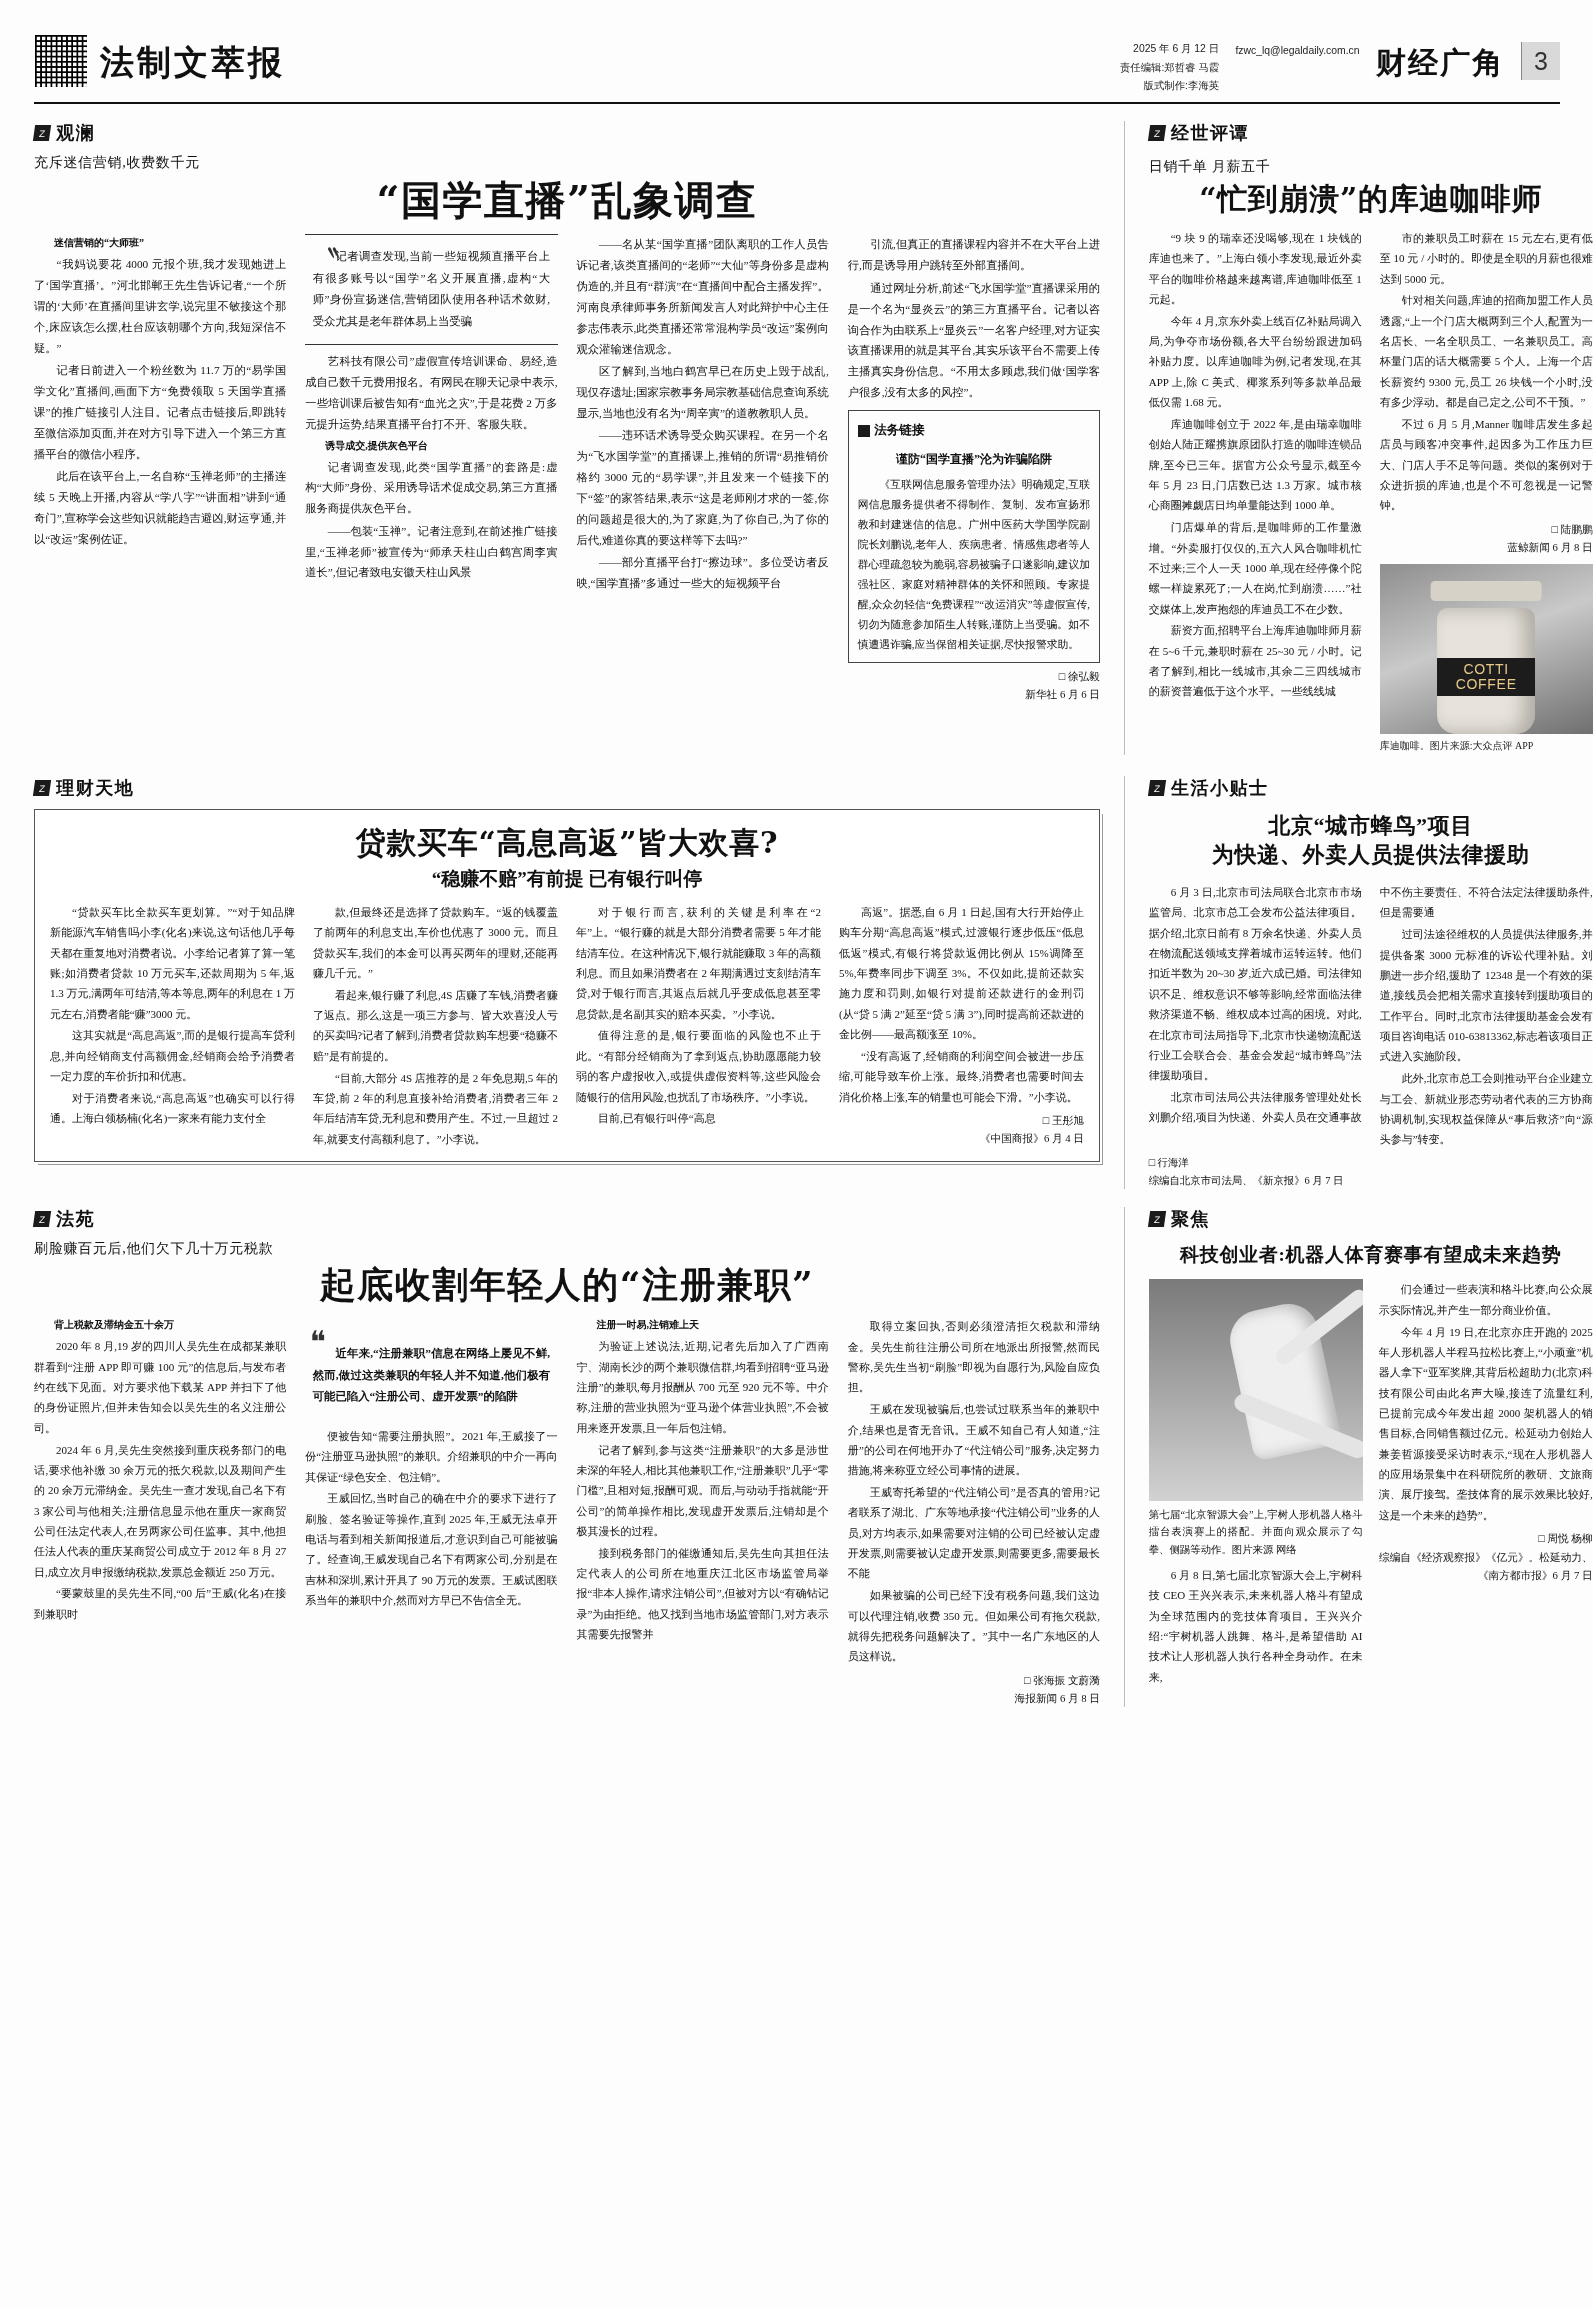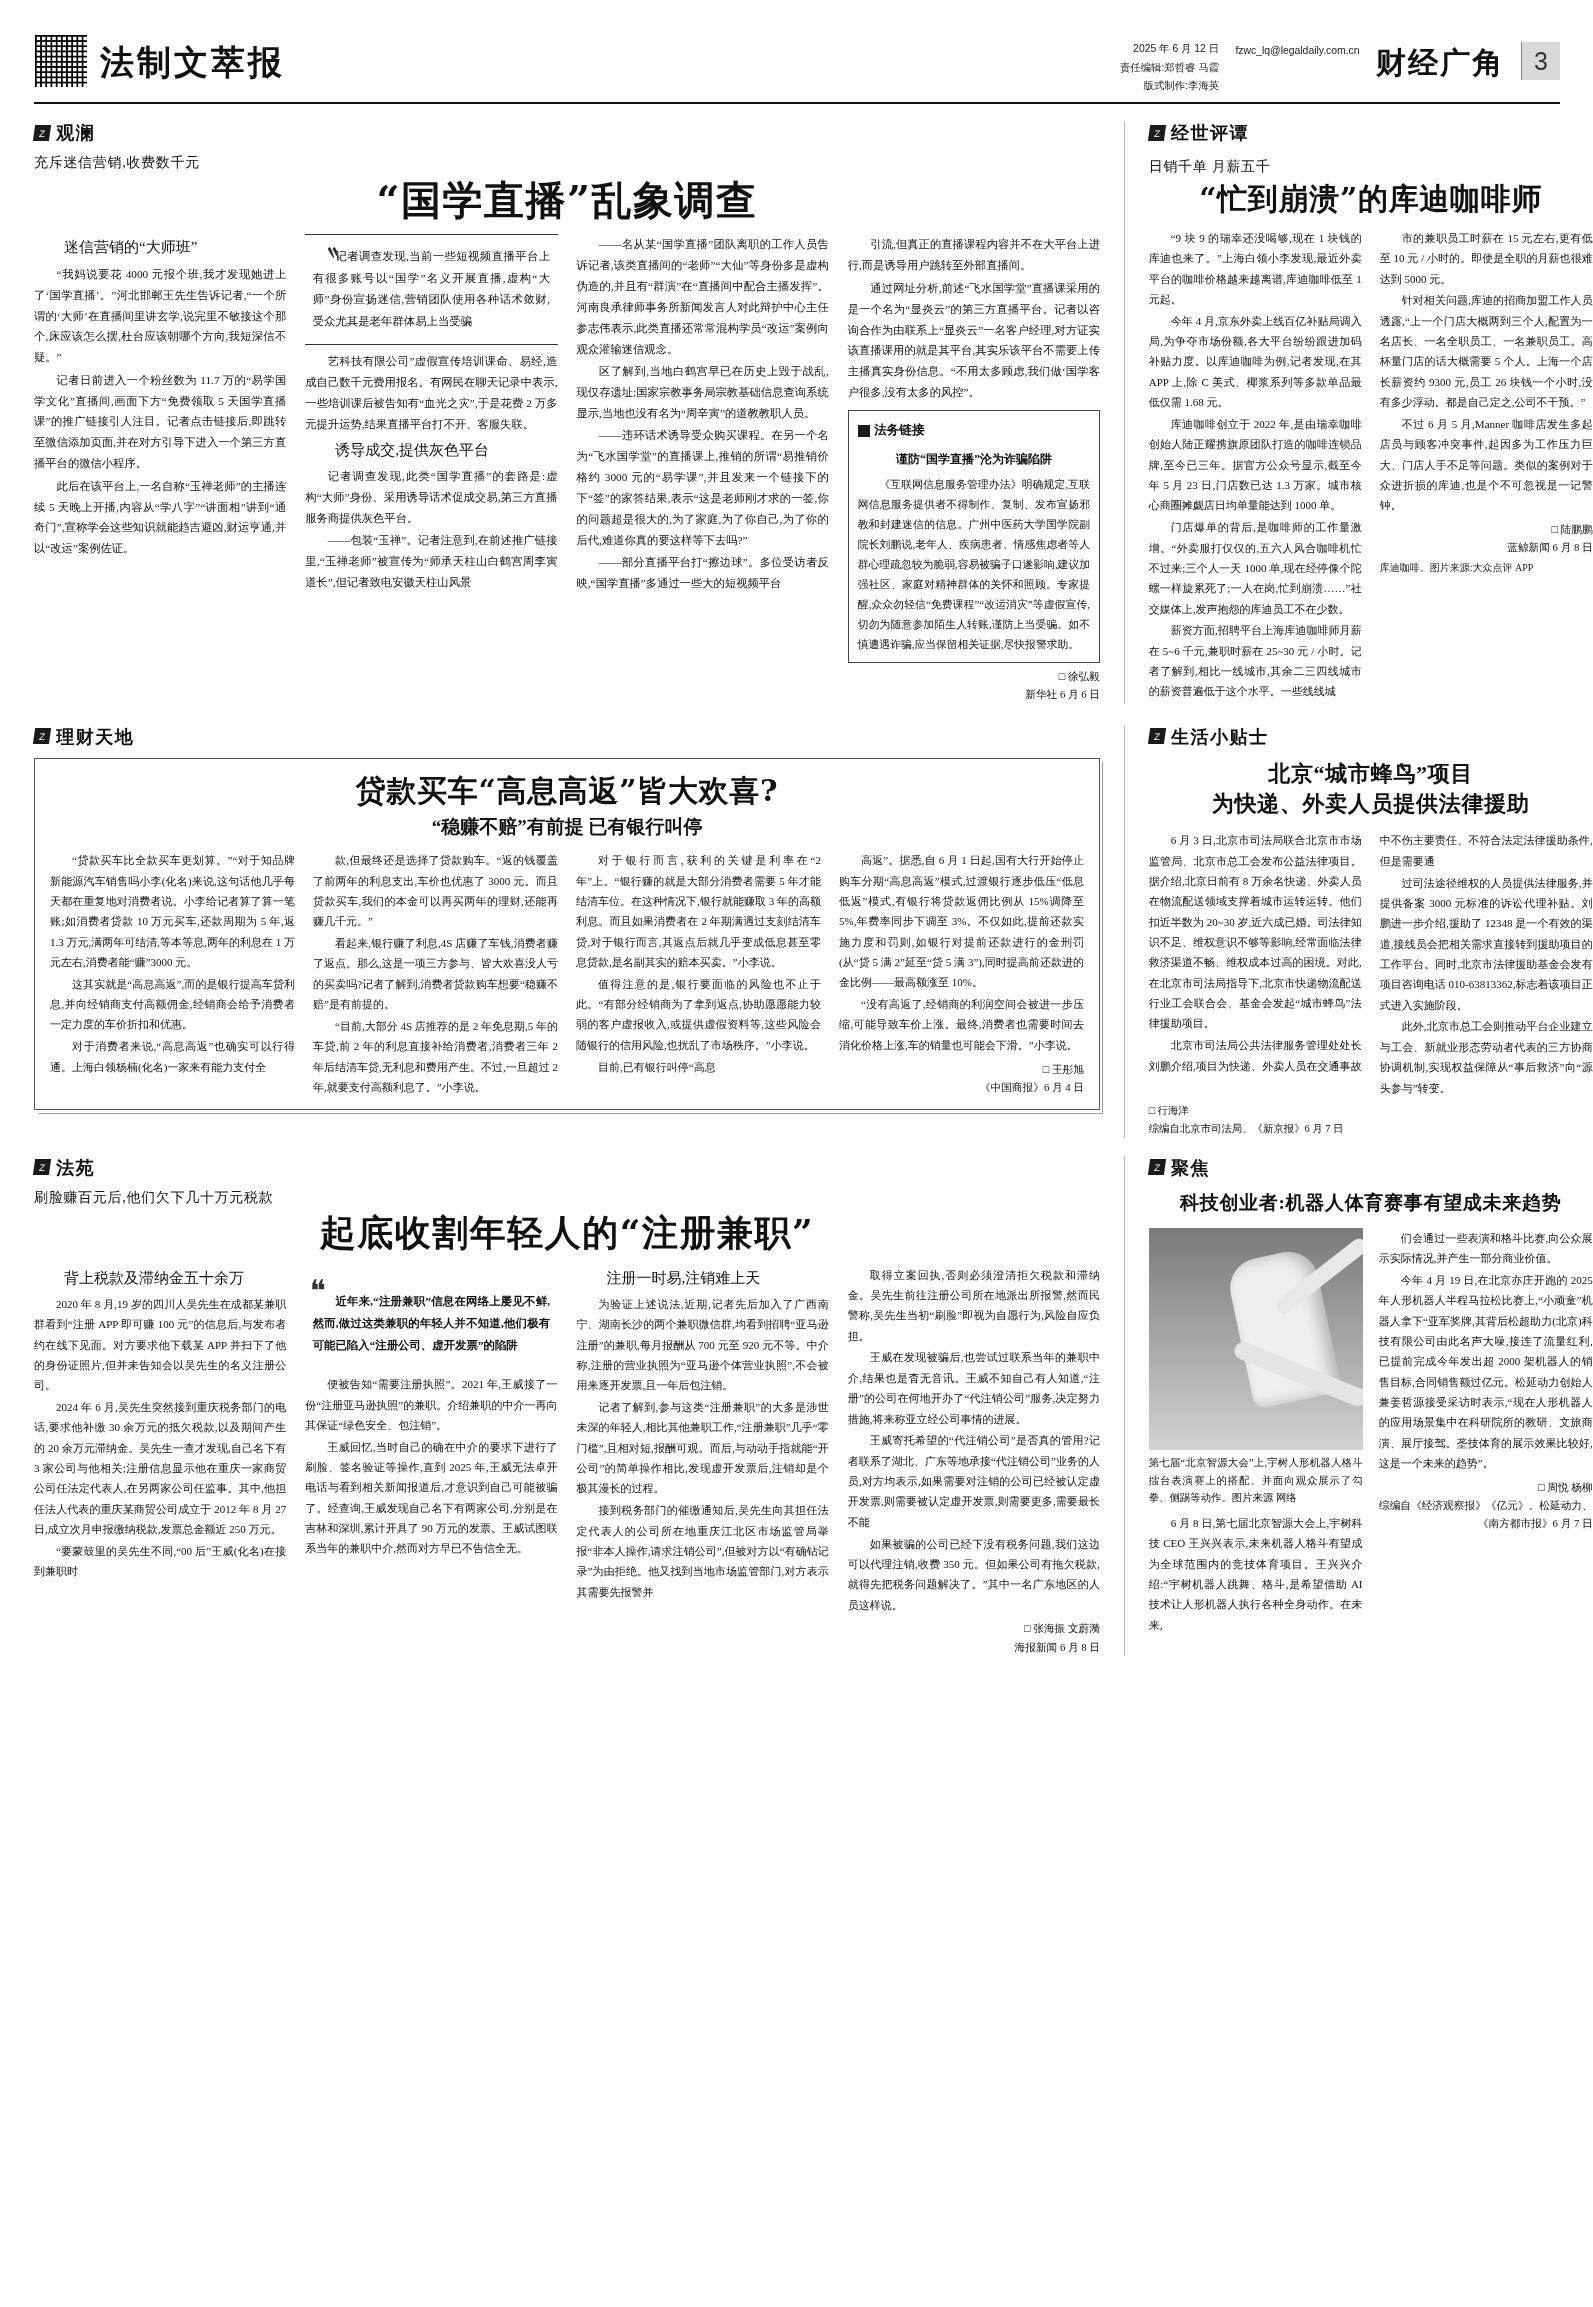--- a/index.html
+++ b/index.html
@@ -139,22 +139,22 @@
     letter-spacing: 0.7px;
     line-height: 1.35;
   }
   .subhead {
     text-align: center;
     font-size: 19px;
     font-weight: bold;
     margin: 4.4px 0 7.4px 0;
   }
   .subtitle-inline {
-    font-weight: normal;
-    font-size: 15px;
+    font-weight: bold;
+    font-size: 10px;
     text-indent: 0;
     margin-top: 6px;
   }
 
   .pullquote {
     border-top: 1.5px solid #333;
     border-bottom: 1.5px solid #333;
     padding: 10.4px 7.4px;
     font-size: 11.4px;
     line-height: 1.9;
@@ -463,20 +463,27 @@
           <p style="margin:0 0 1.5px 0;text-indent:2em;">库迪咖啡创立于 2022 年,是由瑞幸咖啡创始人陆正耀携旗原团队打造的咖啡连锁品牌,至今已三年。据官方公众号显示,截至今年 5 月 23 日,门店数已达 1.3 万家。城市核心商圈摊觑店日均单量能达到 1000 单。</p>
           <p style="margin:0 0 1.5px 0;text-indent:2em;">门店爆单的背后,是咖啡师的工作量激增。“外卖服打仅仅的,五六人风合咖啡机忙不过来;三个人一天 1000 单,现在经停像个陀螺一样旋累死了;一人在岗,忙到崩溃……”社交媒体上,发声抱怨的库迪员工不在少数。</p>
           <p style="margin:0 0 1.5px 0;text-indent:2em;">薪资方面,招聘平台上海库迪咖啡师月薪在 5~6 千元,兼职时薪在 25~30 元 / 小时。记者了解到,相比一线城市,其余二三四线城市的薪资普遍低于这个水平。一些线线城</p>
         </div>
         <div>
           <p style="margin:0 0 1.5px 0;text-indent:2em;">市的兼职员工时薪在 15 元左右,更有低至 10 元 / 小时的。即使是全职的月薪也很难达到 5000 元。</p>
           <p style="margin:0 0 1.5px 0;text-indent:2em;">针对相关问题,库迪的招商加盟工作人员透露,“上一个门店大概两到三个人,配置为一名店长、一名全职员工、一名兼职员工。高杯量门店的话大概需要 5 个人。上海一个店长薪资约 9300 元,员工 26 块钱一个小时,没有多少浮动。都是自己定之,公司不干预。”</p>
           <p style="margin:0 0 1.5px 0;text-indent:2em;">不过 6 月 5 月,Manner 咖啡店发生多起店员与顾客冲突事件,起因多为工作压力巨大、门店人手不足等问题。类似的案例对于众进折损的库迪,也是个不可忽视是一记警钟。</p>
           <div class="byline" style="white-space:pre-line;">□ 陆鹏鹏
 蓝鲸新闻 6 月 8 日</div>
+          <div class="photo" style="height:170px;margin-top:7.4px;">
+            <div class="lid"></div>
+            <div class="cup">
+              <div class="cup-band" style="white-space:pre-line;text-align:center;line-height:1.1;">COTTI
+COFFEE</div>
+            </div>
+          </div>
           <div class="photo-caption">库迪咖啡。图片来源:大众点评 APP</div>
         </div>
       </div>
     </div>
   </div>
 
   <div class="main-grid" style="margin-top:21px;">
 
     <div>
       <div class="flag">

